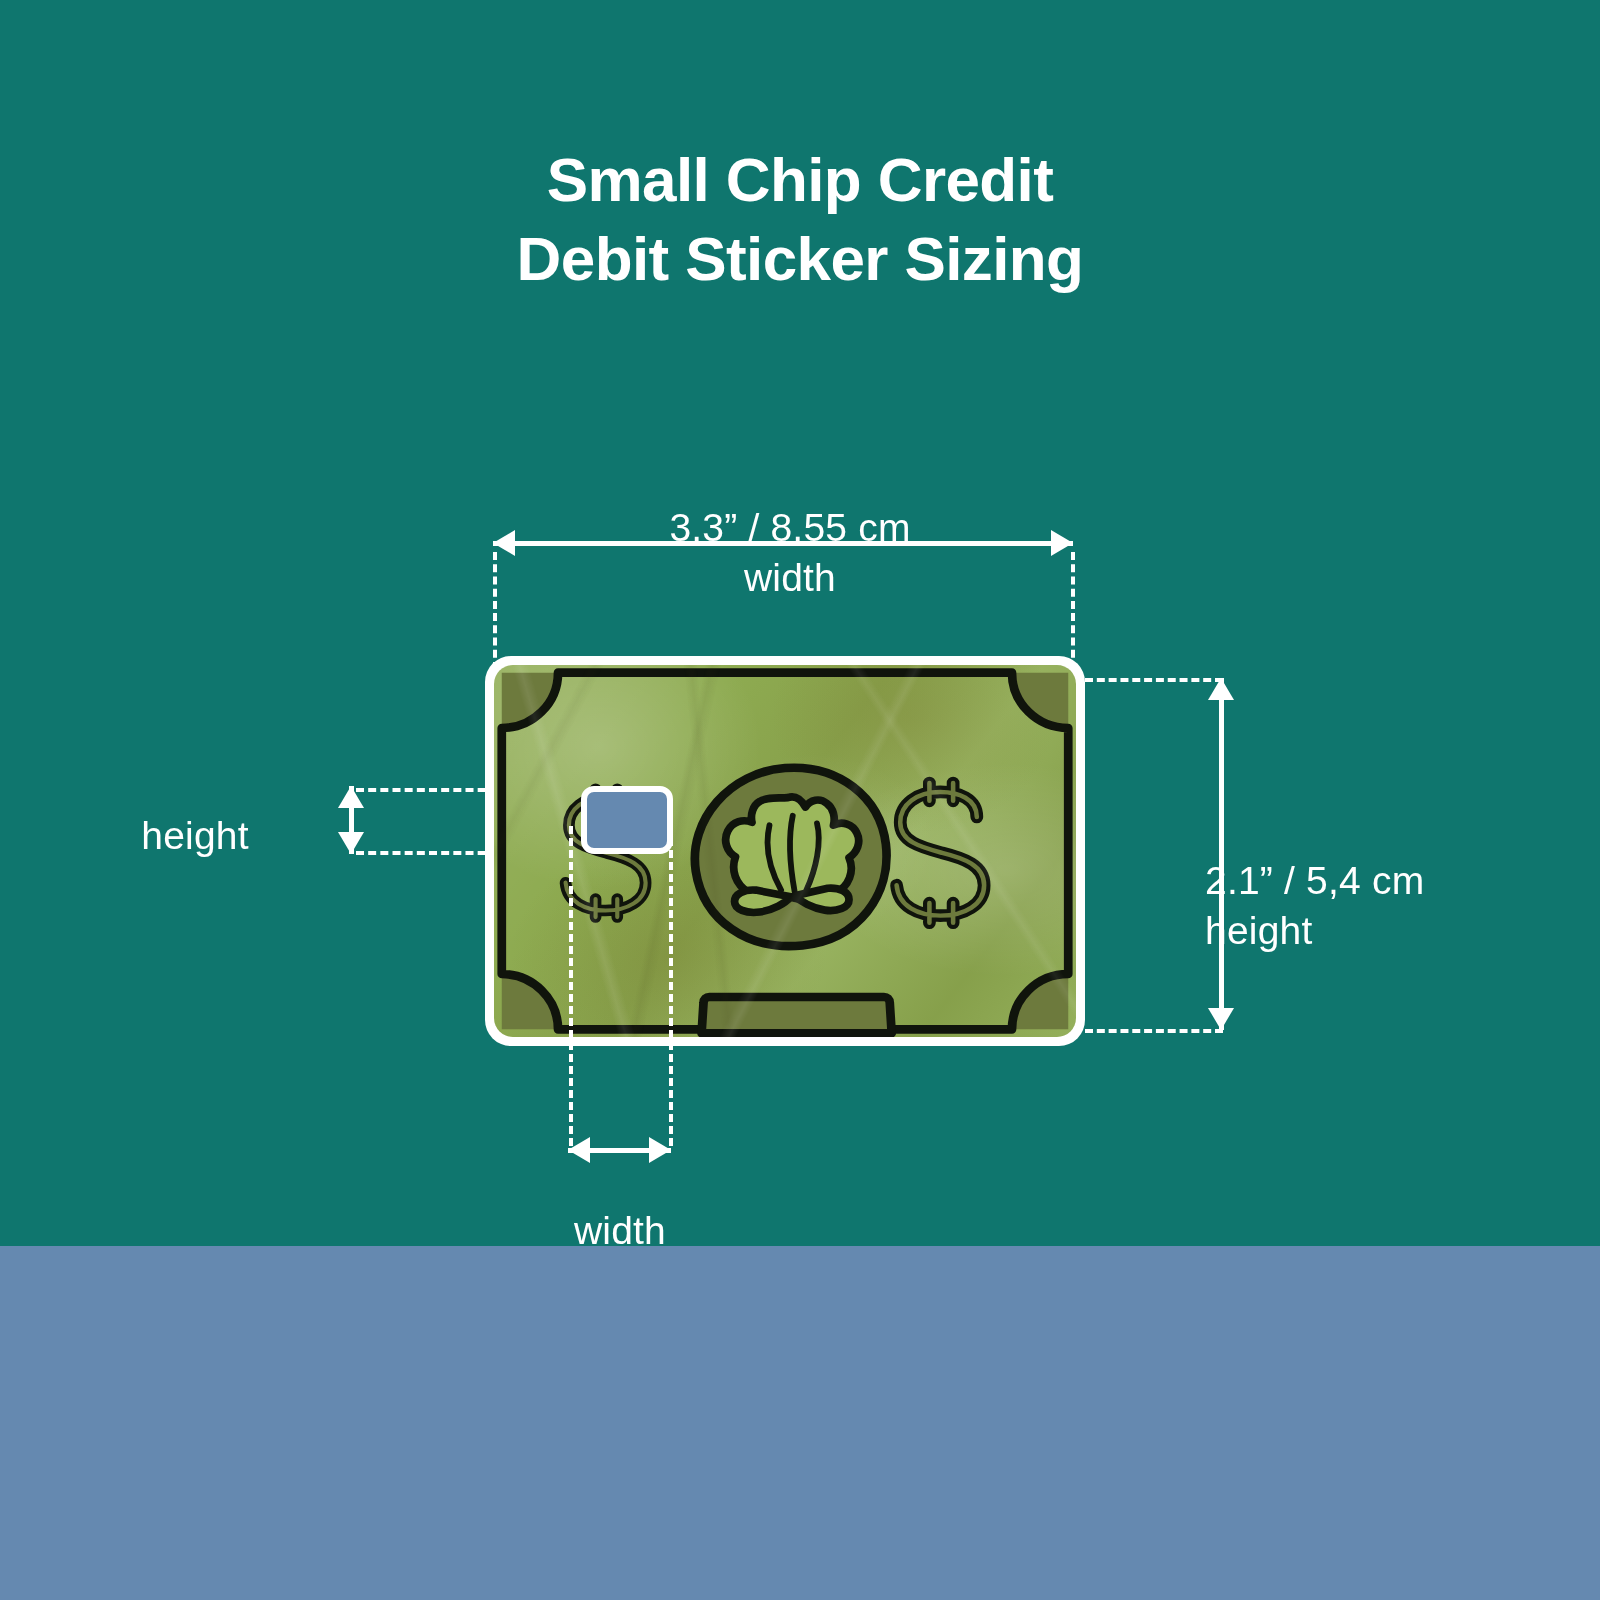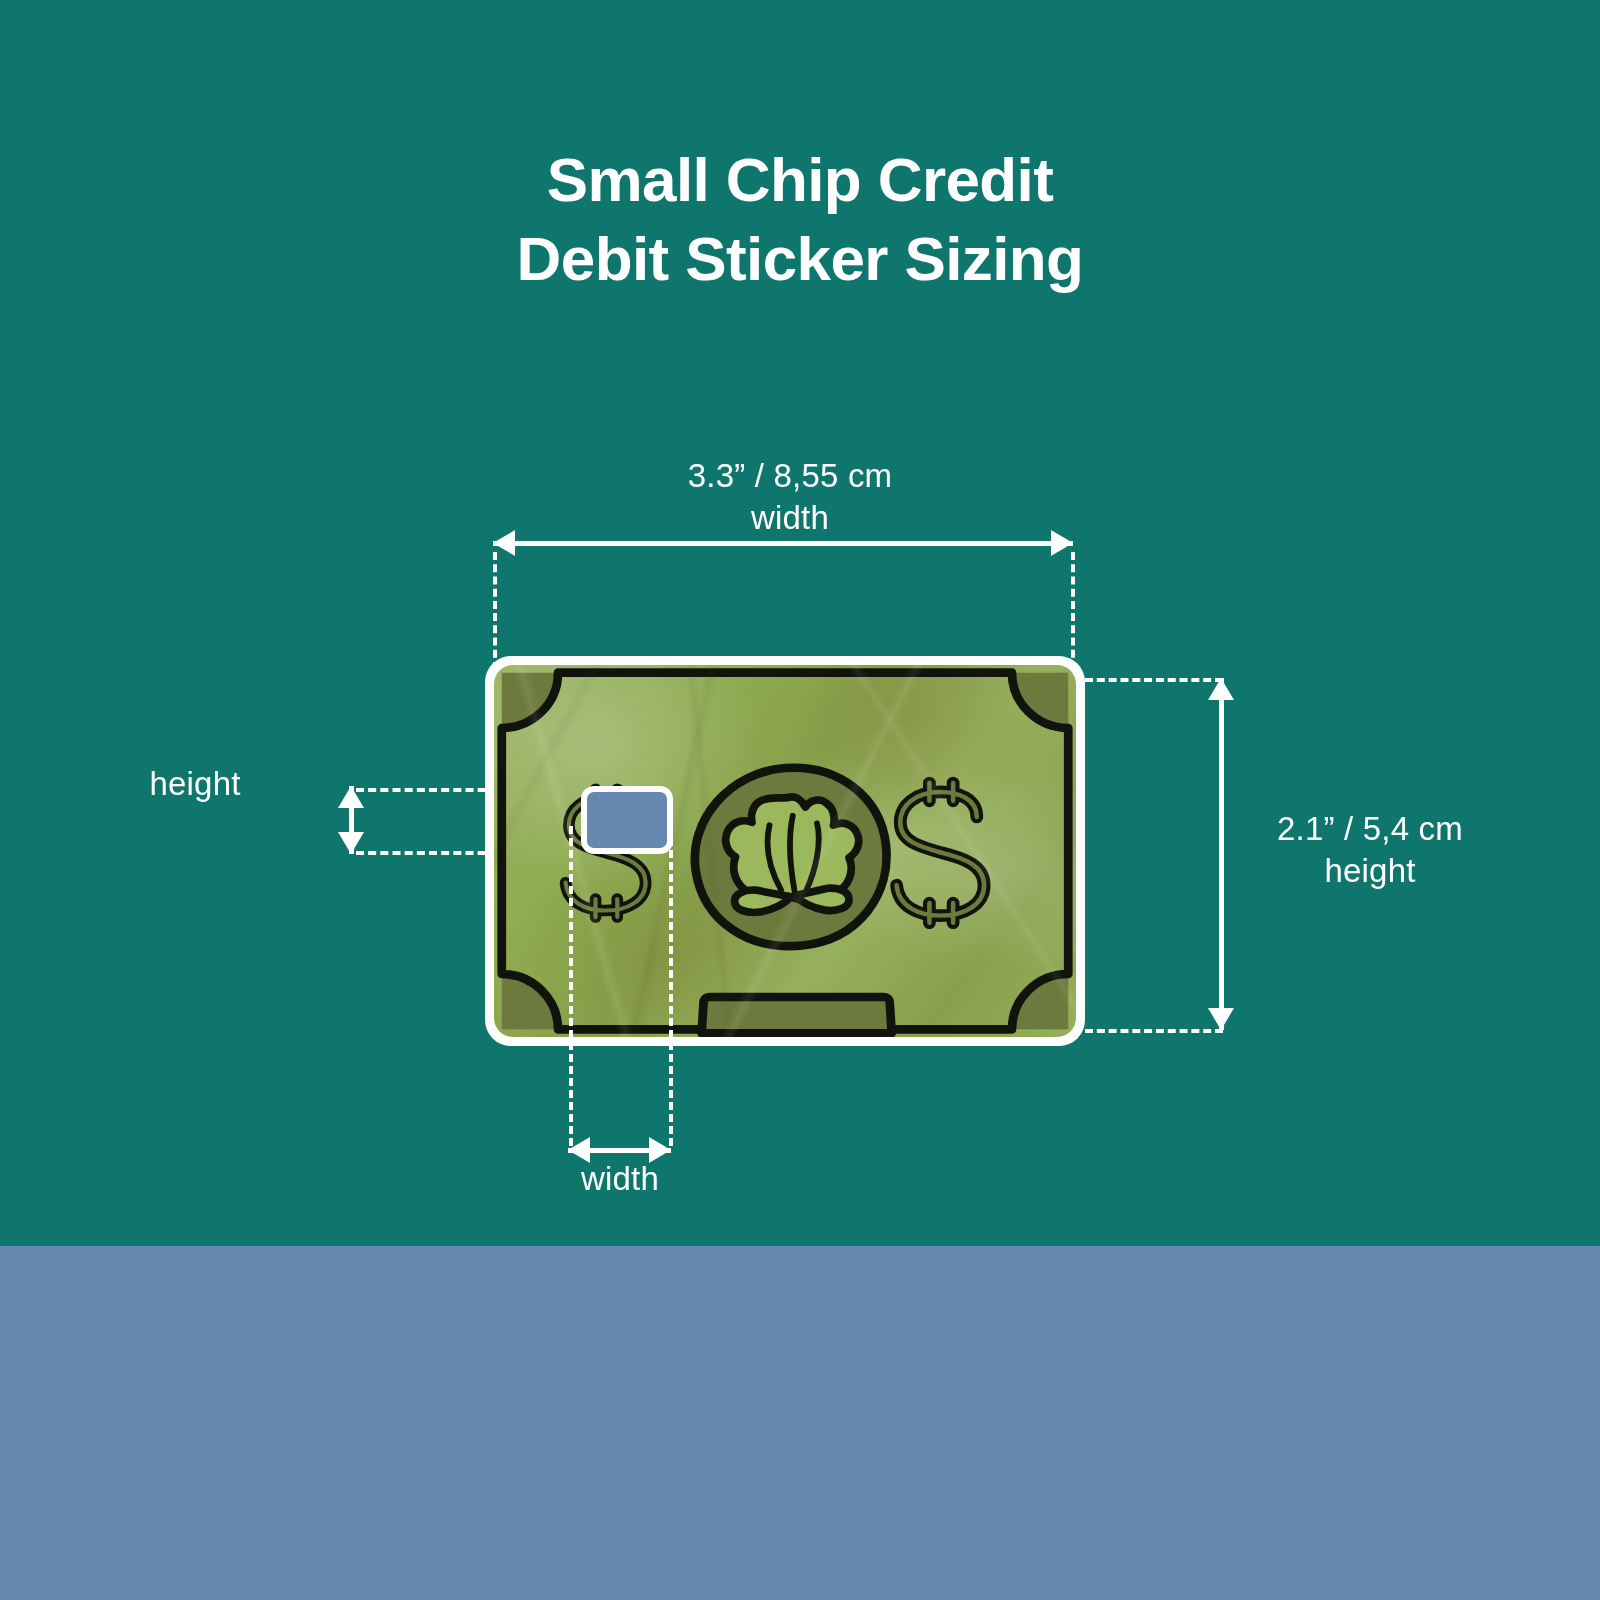--- a/index.html
+++ b/index.html
@@ -30,30 +30,31 @@
     line-height: 1.28;
     letter-spacing: -0.6px;
     color: #ffffff;
     white-space: pre-line;
   }
 
   
   .dim-label {
     position: absolute;
     text-align: center;
-    font-size: 33px;
+    font-size: 39px;
     line-height: 1.28;
     color: #ffffff;
     letter-spacing: 0.2px;
+    margin-top: 48px;
   }
   .dim-label .val { display: block; }
   .dim-label .axis { display: block; }
 
   #label-top    { left: 620px;  top: 455px;  width: 340px; }
-  #label-right  { left: 1205px; top: 808px;  width: 330px; text-align: center; }
+  #label-right  { left: 1205px; top: 808px;  width: 330px; text-align: left; }
   #label-left   { left: 60px;   top: 763px;  width: 270px; }
   #label-bottom { left: 475px;  top: 1158px; width: 290px; }
 
   
   .dash-h {
     position: absolute;
     height: 0;
     border-top: 4px dashed #ffffff;
   }
   .dash-v {

